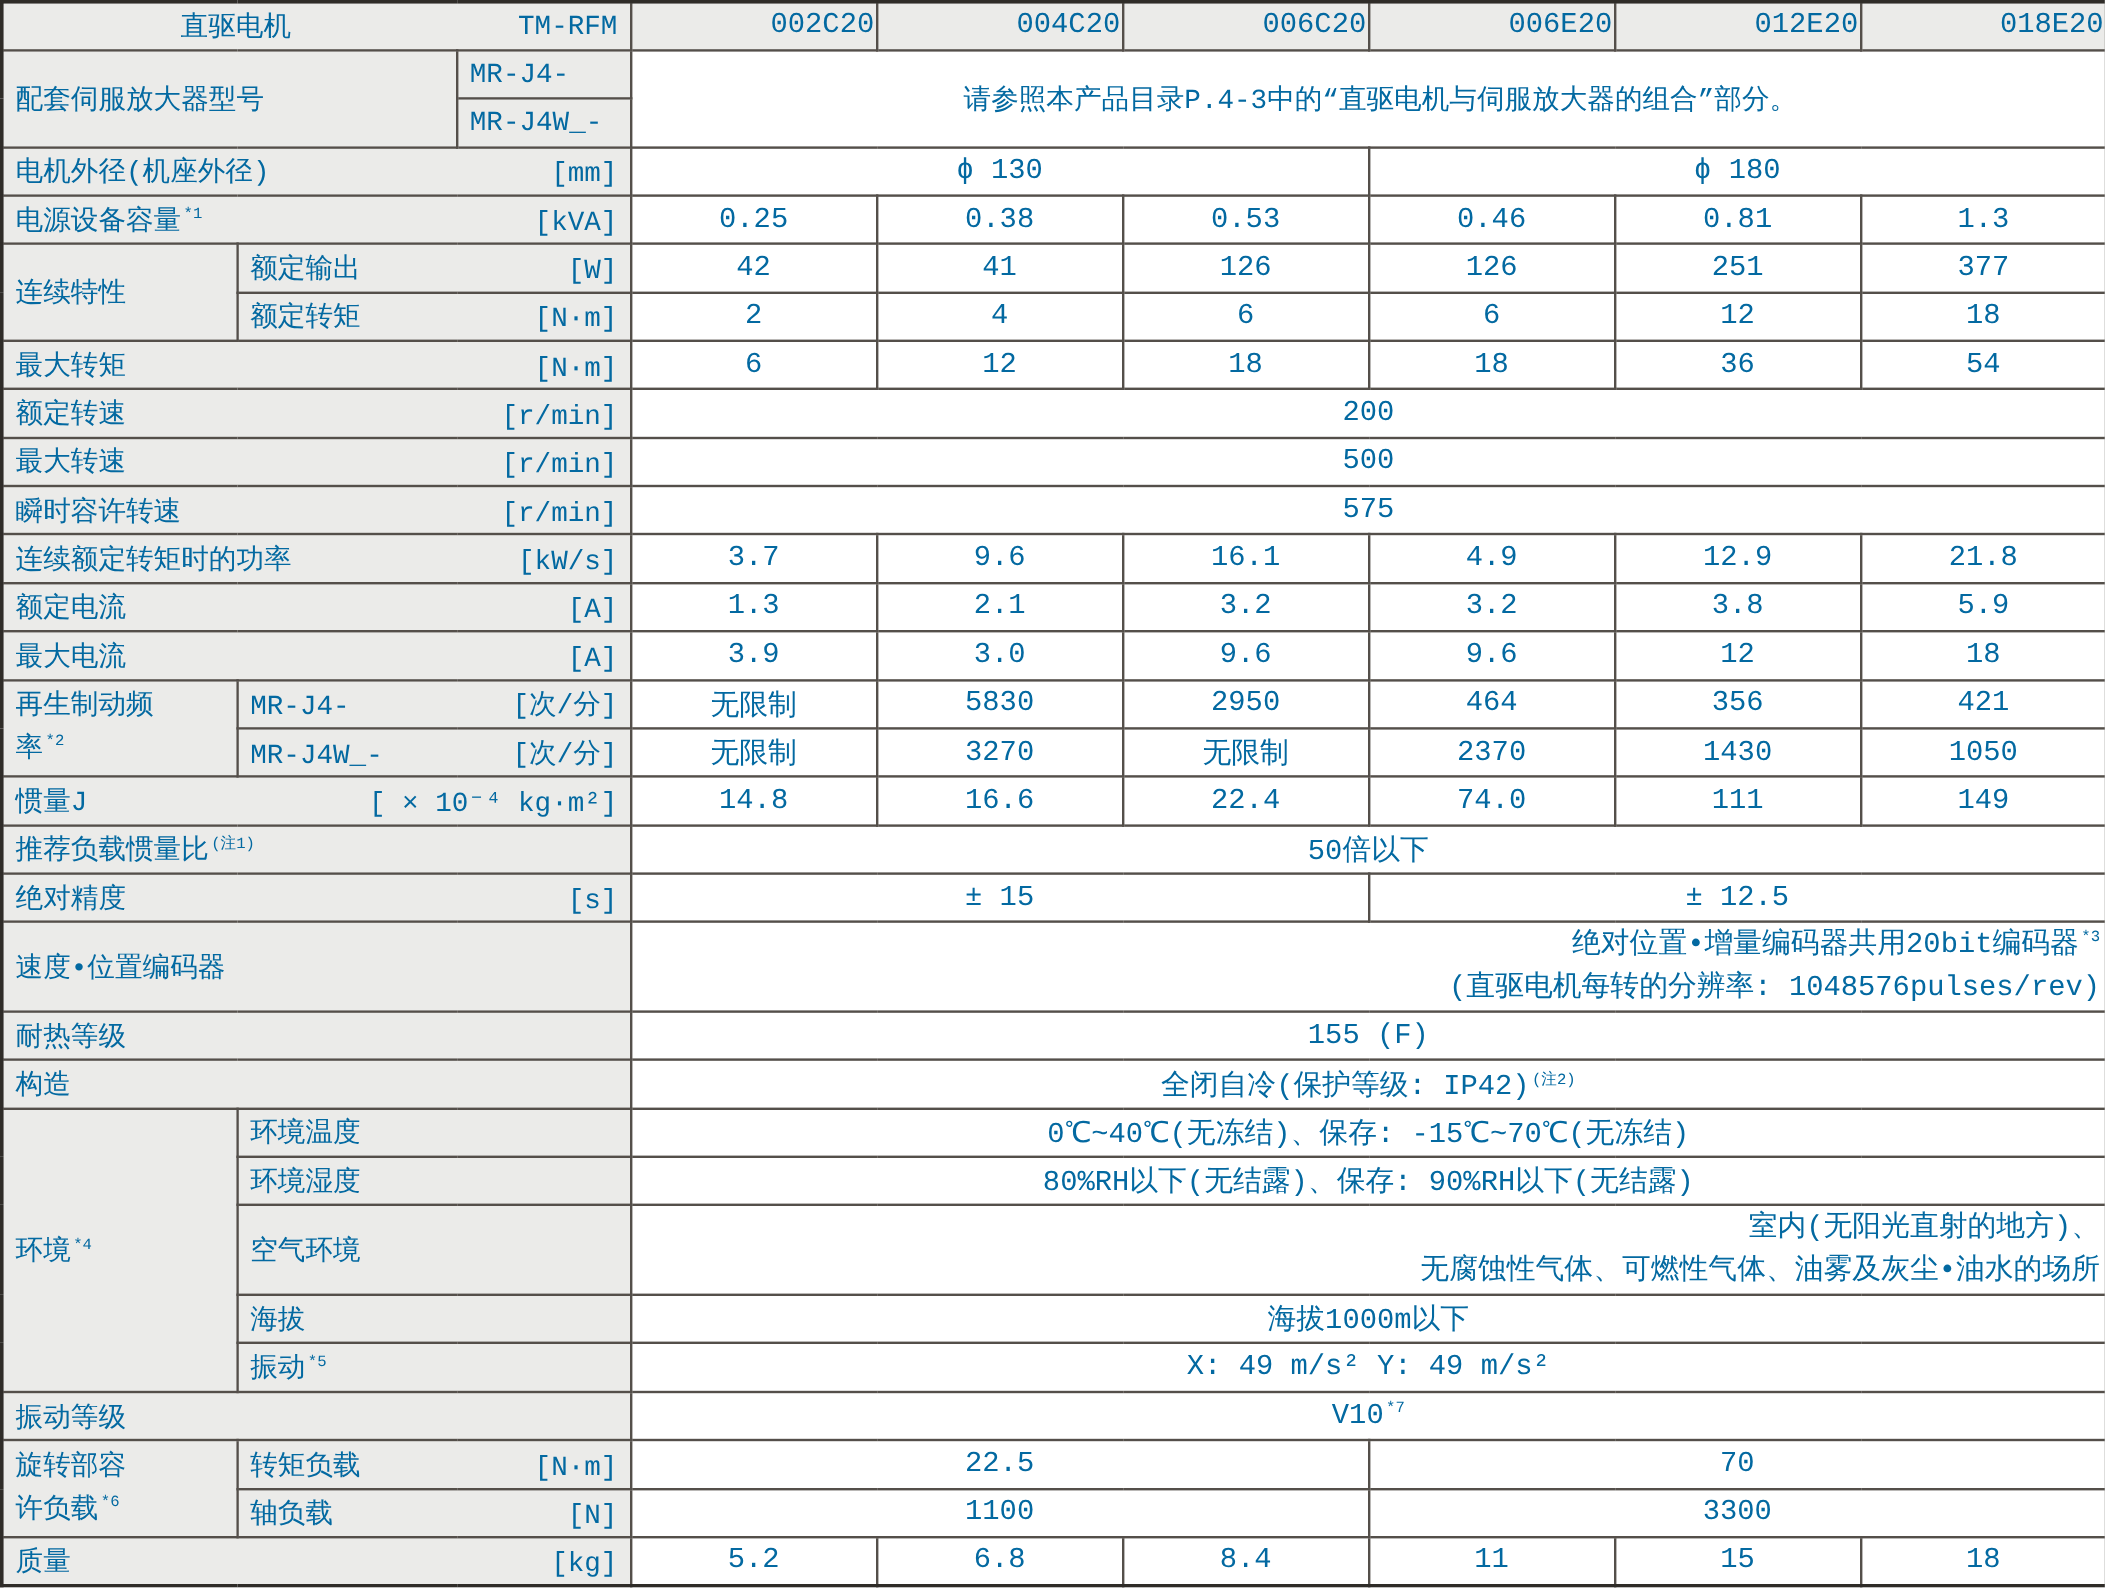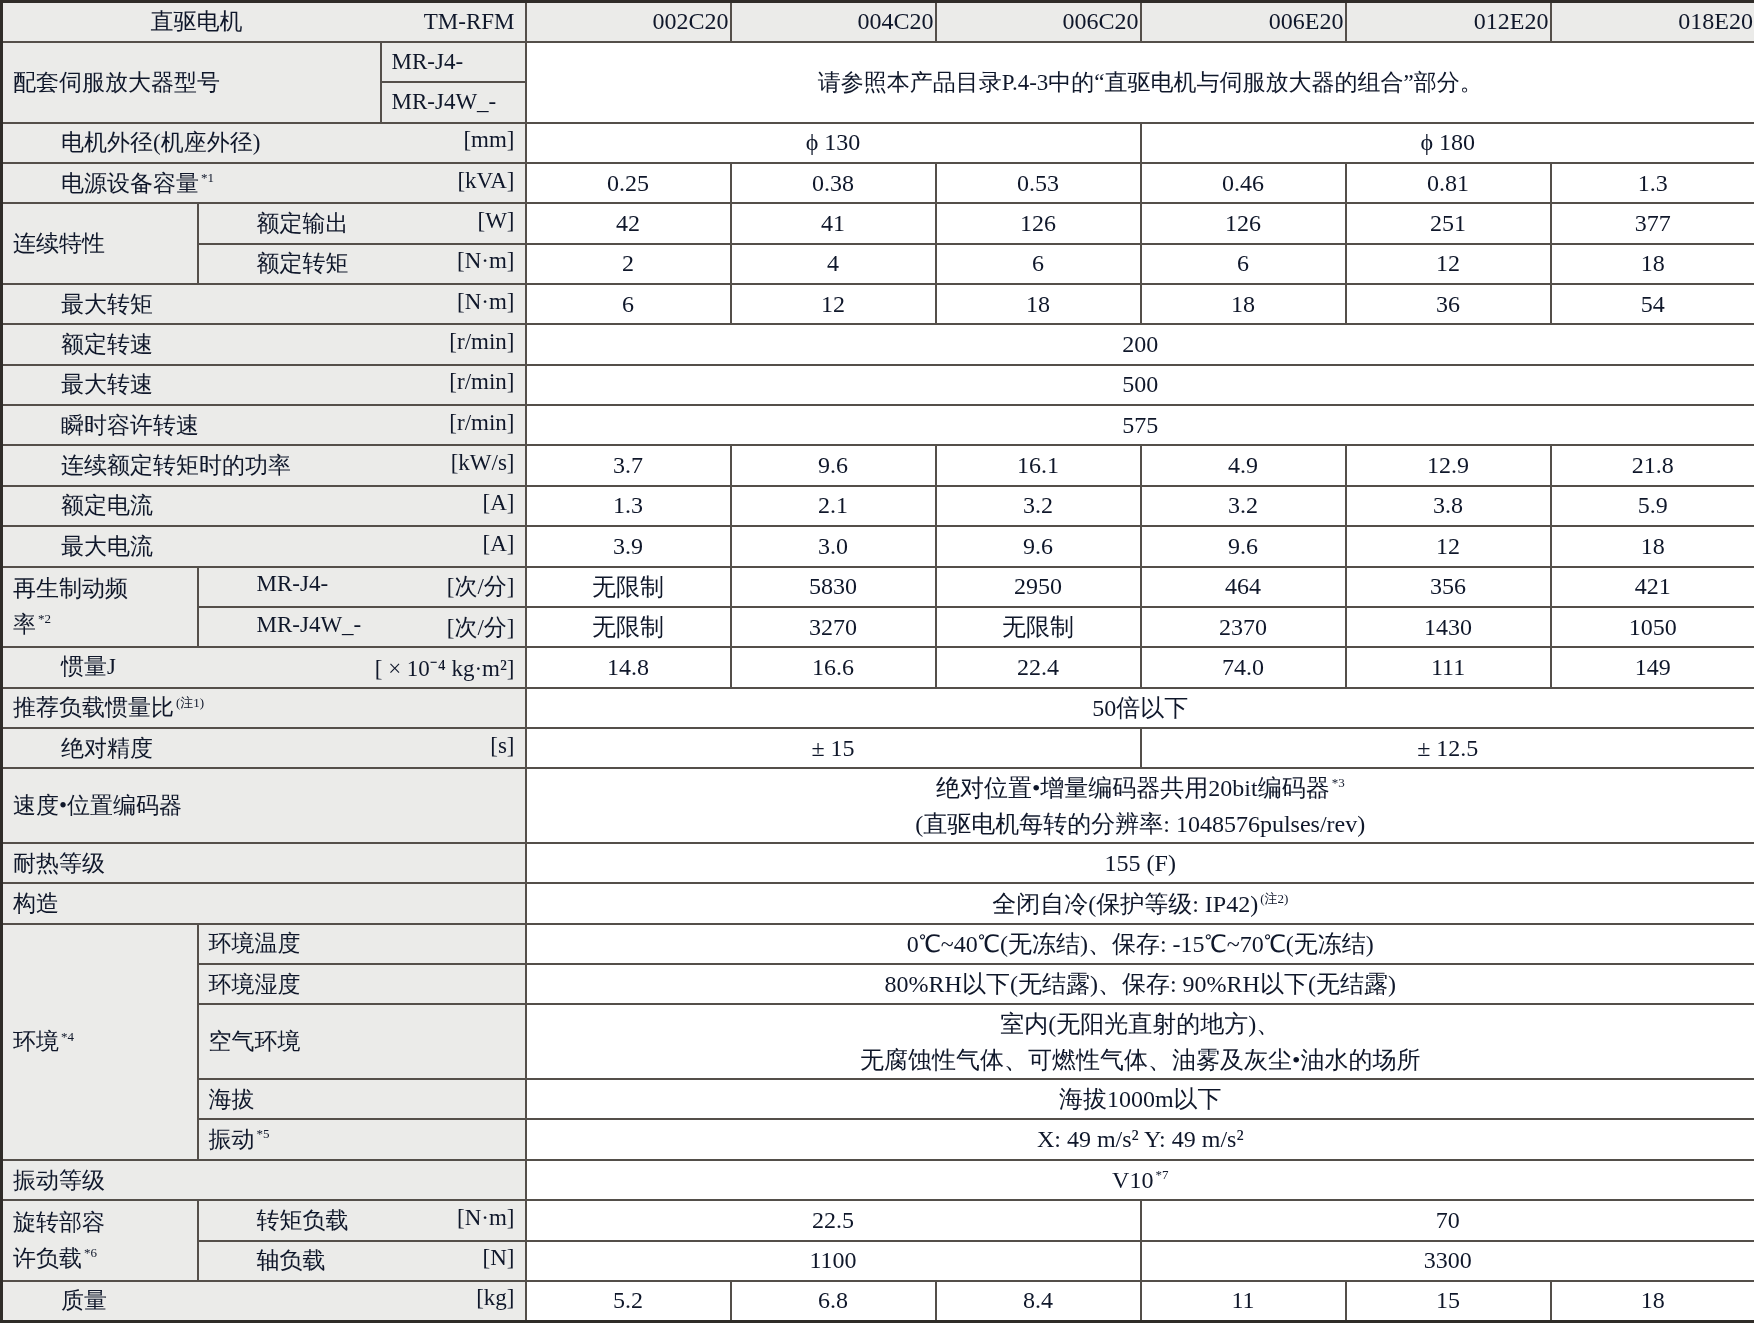--- a/index.html
+++ b/index.html
@@ -1,44 +1,44 @@
 <!DOCTYPE html>
 <html><head>
 <meta charset="utf-8">
 <style>
   * { box-sizing: border-box; }
   html, body { margin:0; padding:0; background:#ffffff; }
   .page {
     width:1754px; height:1323px; background:#ffffff;
-    font-family:Liberation Serif, serif;
-    color:#0f172a;
+    font-family:Liberation Mono, monospace;
+    color:#0369a1;
   }
   table.spec {
     width:1754px; height:1323px;
     border-collapse:collapse; table-layout:fixed;
     border:3px solid #2f2c28;
     background:#ffffff;
   }
   td { border:2px solid #544f4a; overflow:hidden; vertical-align:middle; }
   td.lab { background:#ebebe9; font-size:23px; padding:0 10px; text-align:left; }
   td.mod { background:#ebebe9; font-size:24px; text-align:right; }
   td.val { background:#ffffff; font-size:24px; text-align:center; padding:0 4px; }
   td.note { font-size:23px;padding-left:24px; }
   td.lightt { border-top:1px solid #9a9691; }
-  .cf { display:flex; justify-content:space-between; align-items:flex-start; gap:4px;margin-left:48px; }
+  .cf { display:flex; justify-content:space-between; align-items:flex-end; gap:4px; }
   .lt { white-space:nowrap; }
   .pre { white-space:pre-line; line-height:1.55; }
   .unit { white-space:nowrap; }
   sup.fm { font-size:13px; vertical-align:super; margin-left:2px; line-height:0; }
   tr { height:40px; }
   tr.t2 { height:71px; }
   .hf { display:flex; align-items:center; width:100%; }
   .h1 { width:367px; text-align:center; }
   .h2 { flex:1; text-align:right; }
-  .vline { line-height:1.5; }
+  .vline { line-height:1.5;text-align:right; }
 </style>
 </head>
 <body>
 
 <div class="page">
 <table class="spec">
   <colgroup>
     <col style="width:196px">
         <col style="width:183px">
         <col style="width:145px">

